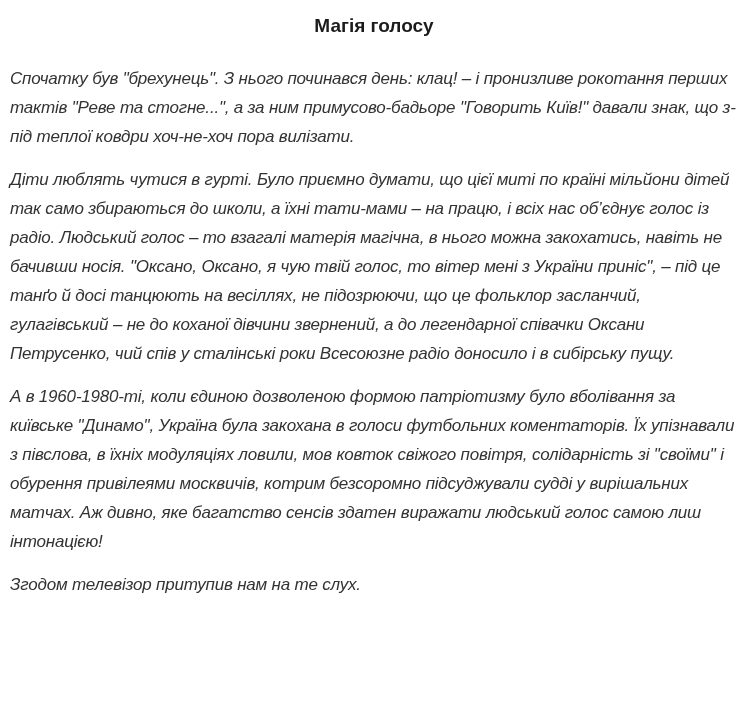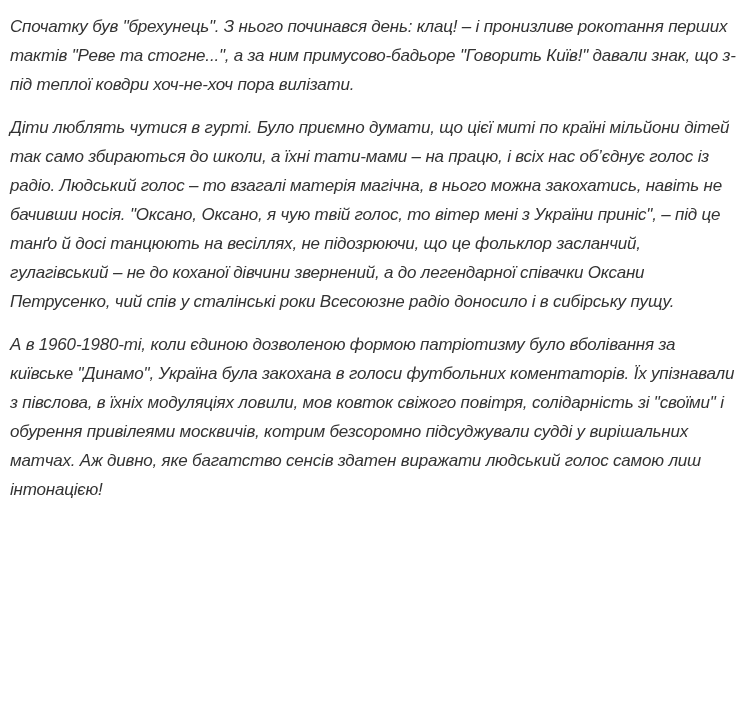--- a/index.html
+++ b/index.html
@@ -39,21 +39,23 @@
     text-align: left;
   }
   .para:last-child {
     margin-bottom: 0;
   }
 </style>
 </head>
 <body>
 
 <article class="article">
+  <h1 class="page-title">Магія голосу</h1>
 
   <p class="para">Спочатку був "брехунець". З нього починався день: клац! – і пронизливе рокотання перших тактів "Реве та стогне...", а за ним примусово-бадьоре "Говорить Київ!" давали знак, що з-під теплої ковдри хоч-не-хоч пора вилізати.</p>
 
   <p class="para">Діти люблять чутися в гурті. Було приємно думати, що цієї миті по країні мільйони дітей так само збираються до школи, а їхні тати-мами – на працю, і всіх нас об’єднує голос із радіо. Людський голос – то взагалі матерія магічна, в нього можна закохатись, навіть не бачивши носія. "Оксано, Оксано, я чую твій голос, то вітер мені з України приніс", – під це танґо й досі танцюють на весіллях, не підозрюючи, що це фольклор засланчий, гулагівський – не до коханої дівчини звернений, а до легендарної співачки Оксани Петрусенко, чий спів у сталінські роки Всесоюзне радіо доносило і в сибірську пущу.</p>
 
   <p class="para">А в 1960-1980-ті, коли єдиною дозволеною формою патріотизму було вболівання за київське "Динамо", Україна була закохана в голоси футбольних коментаторів. Їх упізнавали з півслова, в їхніх модуляціях ловили, мов ковток свіжого повітря, солідарність зі "своїми" і обурення привілеями москвичів, котрим безсоромно підсуджували судді у вирішальних матчах. Аж дивно, яке багатство сенсів здатен виражати людський голос самою лиш інтонацією!</p>
 
+  <p class="para">Згодом телевізор притупив нам на те слух.</p>
 
 </article>
 
 </body></html>

